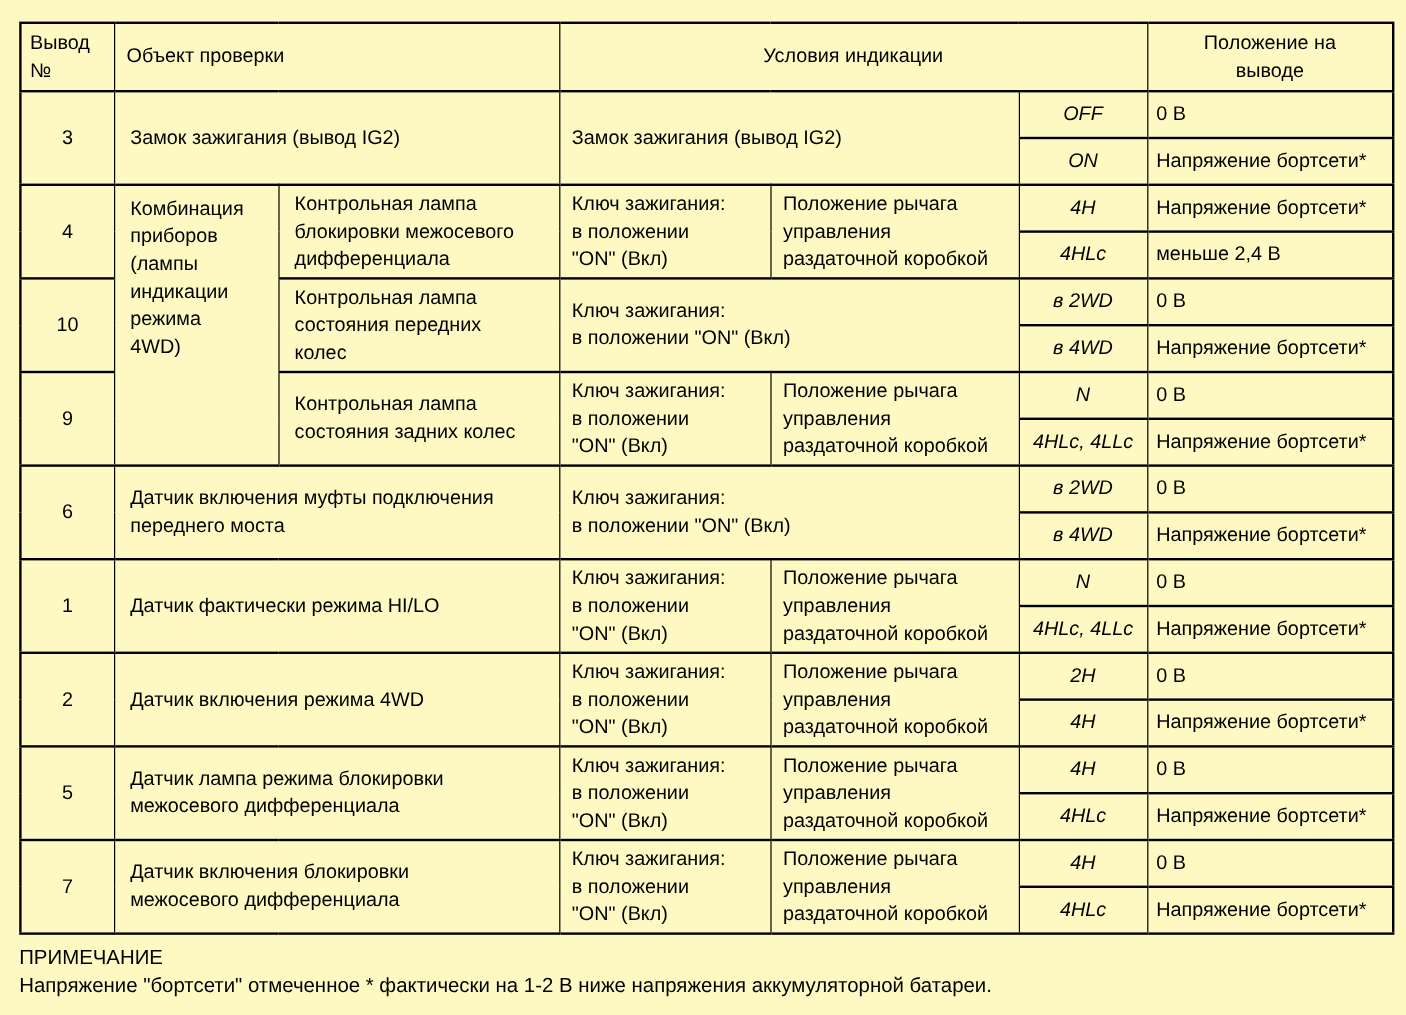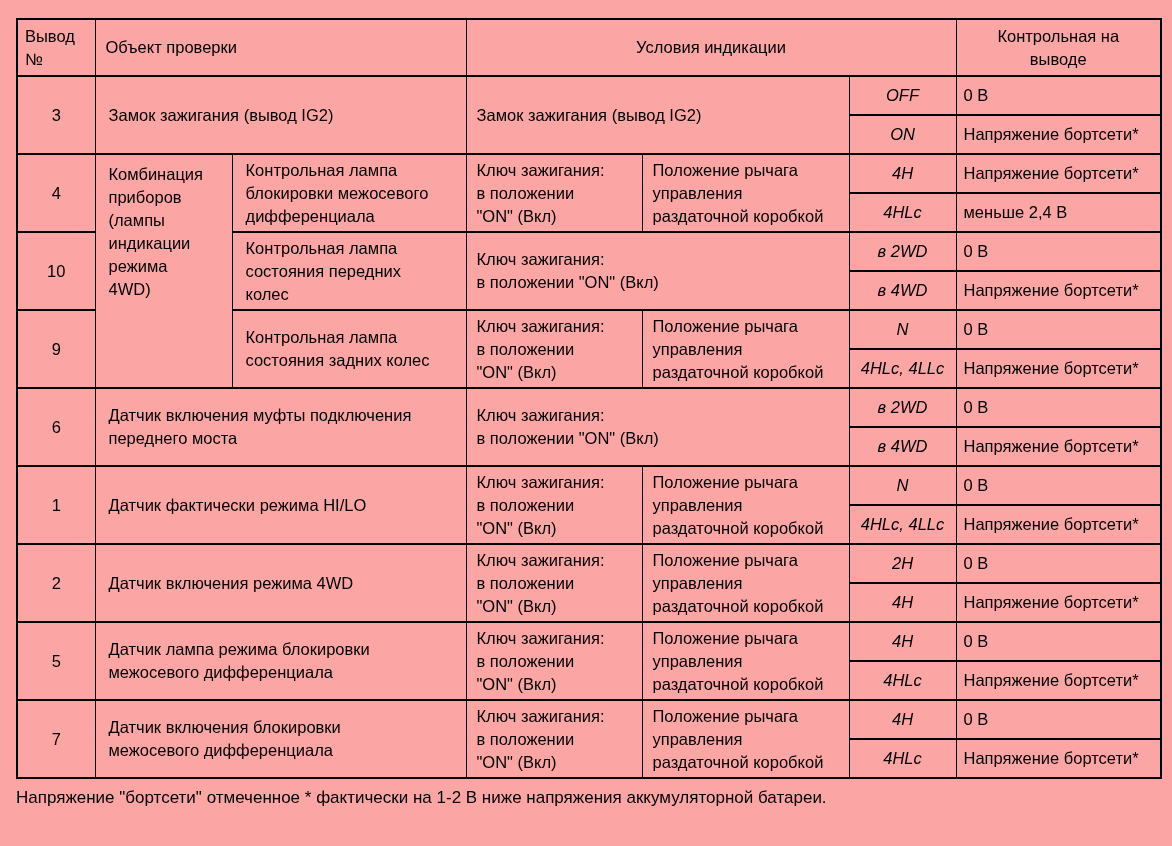--- a/index.html
+++ b/index.html
@@ -7,21 +7,21 @@
     padding: 0;
     background: #ffffff;
     font-family: "Liberation Sans", sans-serif;
     color: #000000;
   }
   .page {
     width: 1172px;
     height: 846px;
     box-sizing: border-box;
     padding: 18px 12px 16px 16px;
-    background: #fca5a5;
+    background: #fef9c3;
     overflow: hidden;
   }
   table.tbl {
     border-collapse: collapse;
     table-layout: fixed;
     width: 1144px;
     border: 2px solid #000;
   }
   .tbl th, .tbl td {
     border: 1px solid #000;
@@ -62,21 +62,21 @@
         <col style="width:107px">
         <col style="width:205px">
     </colgroup>
 
     <tbody>
         <tr class="hdr">
       <th class="pinhdr">Вывод
 №</th>
       <th colspan="2">Объект проверки</th>
       <th colspan="3" class="ctr">Условия индикации</th>
-      <th class="ctr">Контрольная на
+      <th class="ctr">Положение на
 выводе</th>
     </tr>
 
     <tr>
       <td class="pin" rowspan="2">3</td>
       <td class="obj" colspan="2" rowspan="2">Замок зажигания (вывод IG2)</td>
       <td colspan="2" rowspan="2">Замок зажигания (вывод IG2)</td>
       <td class="val">OFF</td>
       <td class="volt">0 В</td>
     </tr>
@@ -223,15 +223,16 @@
       <td class="volt">0 В</td>
     </tr>
     <tr>
       <td class="val">4HLc</td>
       <td class="volt">Напряжение бортсети*</td>
     </tr>
   </tbody>
     </table>
 
   <div class="note">
+    <div>ПРИМЕЧАНИЕ</div>
     <div>Напряжение "бортсети" отмеченное * фактически на 1-2 В ниже напряжения аккумуляторной батареи.</div>
   </div>
 </div>
 
 </body></html>

